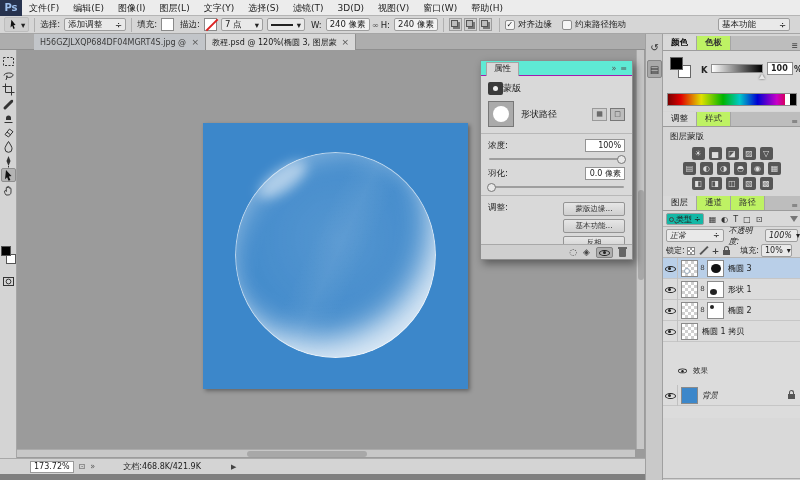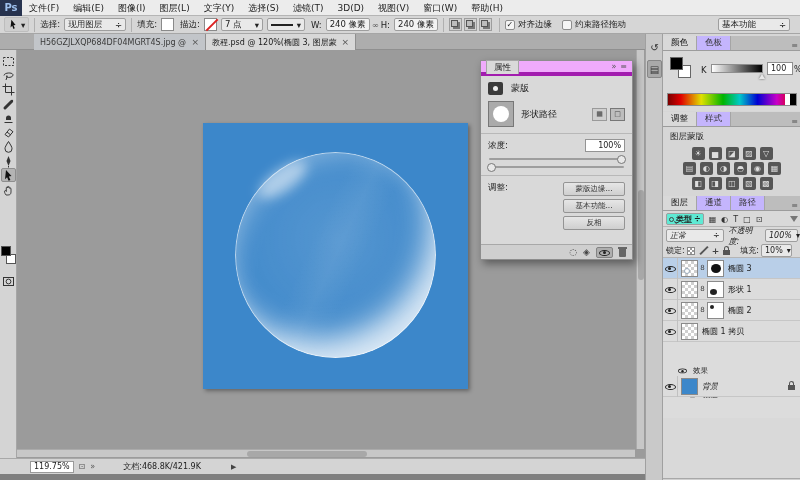--- a/index.html
+++ b/index.html
@@ -70,25 +70,25 @@
   .bottomstrip { position:absolute; left:0; top:474px; width:645px; height:6px; background:#7f7f7f; }
 
   
   .dockstrip { position:absolute; left:645px; top:34px; width:17px; height:446px; background:#c9c9c9; border-left:1px solid #a0a0a0; }
   .dock-btn { position:absolute; left:1px; width:15px; height:18px; display:flex; align-items:center; justify-content:center; font-size:10px; color:#333; }
   .dock-btn.pressed { background:#a9a9a9; border:1px solid #868686; border-radius:2px; }
 
   
   .rightpanels { position:absolute; left:662px; top:34px; width:138px; height:446px; background:#d6d6d6; border-left:1px solid #a0a0a0; }
   .ptabs { position:relative; height:15px; background:#bdbdbd; border-bottom:1px solid #9c9c9c; display:flex; align-items:flex-end; }
-  .ptab { height:14px; padding:0 8px; display:flex; align-items:center; font-size:8.5px; color:#333; background:#c4b5fd; border-right:1px solid #a5a5a5; }
+  .ptab { height:14px; padding:0 8px; display:flex; align-items:center; font-size:8.5px; color:#333; background:#bef264; border-right:1px solid #a5a5a5; }
   .ptab.on { background:#d9d9d9; color:#111; }
   .pmenu { margin-left:auto; margin-right:3px; color:#555; font-size:8px; }
 
-  .colorpanel { position:absolute; left:0; top:2px; width:138px; height:76px; }
+  .colorpanel { position:absolute; left:0; top:2px; width:138px; height:76px;font-weight:bold; }
   .cp-body { position:relative; height:60px; background:#d9d9d9; }
   .cp-fg { position:absolute; left:7px; top:6px; width:13px; height:13px; background:#000; border:1px solid #666; z-index:2; }
   .cp-bg { position:absolute; left:15px; top:14px; width:13px; height:13px; background:#fff; border:1px solid #666; }
   .cp-k { position:absolute; left:38px; top:14px; font-size:8.5px; }
   .cp-grad { position:absolute; left:48px; top:13px; width:52px; height:9px; border:1px solid #8e8e8e; background:linear-gradient(90deg,#fff,#000); }
   .cp-mark { position:absolute; left:96px; top:23px; width:0; height:0; border-left:3px solid transparent; border-right:3px solid transparent; border-bottom:5px solid #e8e8e8; filter:drop-shadow(0 0 1px #555); }
   .cp-val { position:absolute; left:104px; top:11px; width:26px; height:13px; background:#fff; border:1px solid #8e8e8e; font-size:8px; display:flex; align-items:center; padding-left:3px; }
   .cp-pct { position:absolute; left:131px; top:14px; font-size:8px; }
   .spectrum { position:absolute; left:4px; top:42px; width:130px; height:13px; border:1px solid #8a8a8a;
     background:linear-gradient(90deg,#7a0000 0%,#e00000 10%,#e0e000 26%,#00b400 43%,#00c8c8 56%,#0000d2 70%,#c800c8 85%,#e00000 97%,#e00000 100%); }
@@ -96,21 +96,21 @@
   .spectrum .bend { position:absolute; right:0; top:0; width:6px; height:11px; background:#000; }
 
   .adjpanel { position:absolute; left:0; top:78px; width:138px; height:84px; }
   .adj-hint { padding:4px 0 2px 7px; font-size:8.5px; color:#222; }
   .adjrow { display:flex; justify-content:center; gap:4px; margin-top:2px; }
   .adj { width:13px; height:13px; background:#565656; color:#ddd; border-radius:2px; font-size:8px; display:flex; align-items:center; justify-content:center; }
 
   .layerspanel { position:absolute; left:0; top:162px; width:138px; height:284px; background:#d9d9d9; }
   .lp-row { position:absolute; left:0; width:138px; display:flex; align-items:center; font-size:8px; }
   .filterrow { top:16px; height:15px; border-bottom:1px solid #b5b5b5; padding:0 3px; gap:3px; }
-  .searchbox { display:flex; align-items:center; gap:2px; background:#5eead4; border:1px solid #9e9e9e; border-radius:2px; height:12px; padding:4px 2px;font-weight:bold; }
+  .searchbox { display:flex; align-items:center; gap:2px; background:#14b8a6; border:1px solid #9e9e9e; border-radius:2px; height:12px; padding:4px 2px; }
   .mag { width:5px; height:5px; border:1px solid #444; border-radius:50%; position:relative; }
   .mag::after { content:""; position:absolute; left:4px; top:4px; width:3px; height:1px; background:#444; transform:rotate(45deg); }
   .f-ic { color:#333; font-size:8px; margin-left:2px; }
   .funnel { margin-left:auto; width:0; height:0; border-left:4px solid transparent; border-right:4px solid transparent; border-top:6px solid #777; }
   .blendrow { top:32px; height:15px; padding:0 3px;font-style:italic; }
   .lockrow { top:48px; height:14px; padding:0 3px; border-bottom:1px solid #b5b5b5; }
   .minichecker { width:8px; height:8px; margin:0 2px; border:1px solid #888;
     background-image:linear-gradient(45deg,#999 25%,transparent 25%,transparent 75%,#999 75%),linear-gradient(45deg,#999 25%,transparent 25%,transparent 75%,#999 75%);
     background-size:4px 4px; background-position:0 0,2px 2px; background-color:#fff; }
   .slashic { width:9px; height:9px; position:relative; margin:0 2px; }
@@ -141,24 +141,24 @@
   .subrow { position:absolute; left:0; width:138px; height:11px; display:flex; align-items:center; font-size:7.5px; background:#dcdcdc; }
   .subrow .eye { transform:scale(.8); }
   .rowlock { margin-left:auto; margin-right:6px; }
 
   .lp-bottom { position:absolute; left:0; top:282px; width:138px; height:16px; background:#cfcfcf; border-top:1px solid #a8a8a8; display:flex; align-items:center; justify-content:flex-end; gap:6px; padding-right:5px; }
   .itrash { width:7px; height:8px; background:#666; display:inline-block; border-radius:0 0 1px 1px; position:relative; margin-top:2px; }
   .itrash::before { content:""; position:absolute; top:-2px; left:-1px; width:9px; height:2px; background:#666; }
 
   
   .props { position:absolute; left:480px; top:60px; width:153px; height:200px; background:#d9d9d9; border:1px solid #8d8d8d; box-shadow:3px 4px 8px rgba(0,0,0,.4); }
-  .props-head { height:15px; background:#f0abfc; border-bottom:4px solid #a21caf; display:flex; align-items:center; padding:0 5px; }
+  .props-head { height:15px; background:#5eead4; border-bottom:1px solid #a21caf; display:flex; align-items:center; padding:0 5px; }
   .props-title { background:#d9d9d9; border:1px solid #a5a5a5; border-bottom:none; height:14px; margin-top:1px; padding:0 7px; display:flex; align-items:center; font-size:8.5px; }
   .props-hicons { margin-left:auto; color:#555; font-size:8px; display:flex; gap:4px; }
-  .maskrow { display:flex; align-items:center; gap:8px; padding:6px 7px 4px 7px; }
+  .maskrow { display:flex; align-items:center; gap:0; padding:6px 7px 4px 7px; }
   .maskic { width:15px; height:13px; background:#3a3a3a; border-radius:2px; position:relative; }
   .maskic::after { content:""; position:absolute; left:5px; top:4px; width:5px; height:5px; border-radius:50%; background:#eee; }
   .shaperow { display:flex; align-items:center; gap:7px; padding:2px 7px 6px 7px; border-bottom:1px solid #b8b8b8; }
   .shapethumb { width:26px; height:26px; background:#aaa; border:1px solid #777; position:relative; }
   .shapethumb::after { content:""; position:absolute; left:4px; top:4px; width:16px; height:16px; border-radius:50%; background:#fff; }
   .sr-icons { margin-left:auto; display:flex; gap:3px; }
   .sric { width:15px; height:13px; border:1px solid #9a9a9a; background:#cfcfcf; display:flex; align-items:center; justify-content:center; font-size:7px; color:#444; }
   .sric.pressed { background:#bdbdbd; border-color:#777; }
   .sliderline { display:flex; align-items:center; justify-content:space-between; padding:5px 7px 0 7px; font-size:8.5px; }
   .propbox { width:40px; height:13px; background:#fff; border:1px solid #949494; font-size:8px; display:flex; align-items:center; justify-content:flex-end; padding:0 3px; }
@@ -194,21 +194,21 @@
   <div class="optionsbar">
     <span class="toolchip">
       <svg width="11" height="11" viewBox="0 0 13 13">
           <path d="M4 1 L9 7 L6.5 7.3 L8 11 L6.4 11.7 L5 8 L3 10 Z" fill="#111"></path>
         </svg>
       <span>▾</span>
     </span>
     <span class="ob-sep"></span>
     <span class="obl">选择:</span>
     <span class="dd" style="width:62px">
-      <span>现用图层</span>
+      <span>添加调整</span>
       <span>÷</span>
     </span>
     <span class="ob-sep"></span>
     <span class="obl">填充:</span>
     <span class="swatch"></span>
     <span class="obl" style="margin-left:6px">描边:</span>
     <span class="swatch none"></span>
     <span class="dd" style="width:42px;margin-left:4px">
       <span>7 点</span>
       <span>▾</span>
@@ -328,21 +328,21 @@
     </div>
     <div class="vscroll">
         <span class="thumb"></span>
       </div>
     <div class="hscroll">
         <span class="thumb"></span>
       </div>
   </div>
 
   <div class="statusbar">
-    <span class="zoombox">119.75%</span>
+    <span class="zoombox">173.72%</span>
     <span class="sb-ic">⊡</span>
     <span class="sb-ic">»</span>
     <span class="docinfo">文档:468.8K/421.9K</span>
     <span class="sb-arrow">▶</span>
   </div>
   <div class="bottomstrip"></div>
 
   <div class="dockstrip">
     <span class="dock-btn" style="top:4px">↺</span>
     <span class="dock-btn pressed" style="top:26px">▤</span>
@@ -493,21 +493,21 @@
           <span class="lname">椭圆 1 拷贝</span>
         </div>
         <div class="subrow" style="top:107px">
           <span style="margin-left:14px" class="eye"></span>
           <span style="margin-left:5px">效果</span>
         </div>
         <div class="subrow" style="top:131px">
           <span style="margin-left:24px" class="eye"></span>
           <span style="margin-left:5px">描边</span>
         </div>
-        <div class="lrow" style="top:118px">
+        <div class="lrow" style="top:127px">
           <span class="eyecell">
               <span class="eye"></span>
             </span>
           <span class="lthumb thumb-blue"></span>
           <span class="lname it">背景</span>
           <span class="rowlock ilock"></span>
         </div>
       </div>
 
       <div class="lp-bottom">
@@ -542,20 +542,24 @@
         <span class="sric pressed">□</span>
       </span>
     </div>
     <div class="sliderline">
       <span>浓度:</span>
       <span class="propbox">100%</span>
     </div>
     <div class="track">
         <span class="knob" style="right:-2px"></span>
       </div>
+    <div class="sliderline">
+      <span>羽化:</span>
+      <span class="propbox">0.0 像素</span>
+    </div>
     <div class="track">
         <span class="knob" style="left:-2px"></span>
       </div>
     <div class="adjline">
       <span>调整:</span>
       <span class="adjbtns">
         <span class="pbtn">蒙版边缘...</span>
         <span class="pbtn">基本功能...</span>
         <span class="pbtn">反相</span>
       </span>

